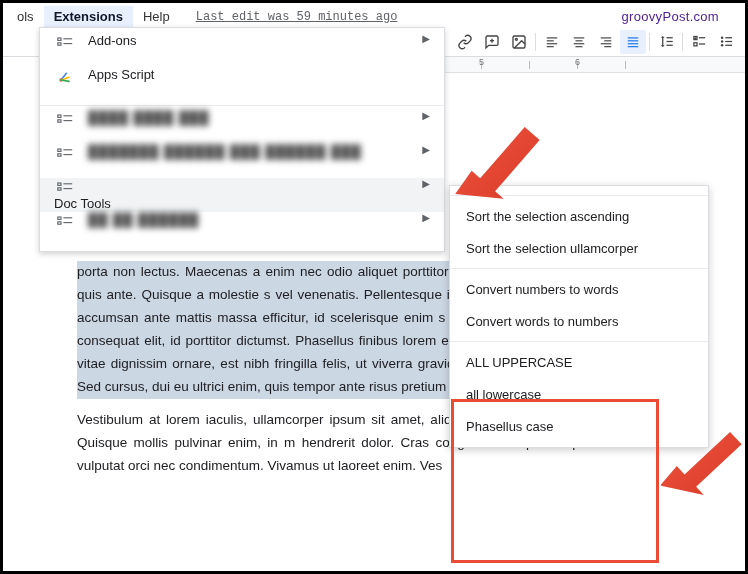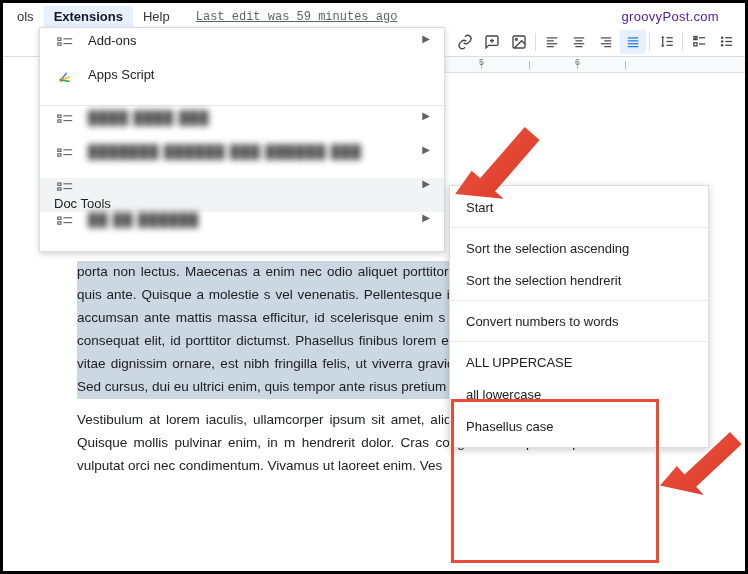--- a/index.html
+++ b/index.html
@@ -225,26 +225,26 @@
         </svg>
       </span>
     <span class="blur-text">██ ██ ██████</span>
     <span class="arrow">▶</span>
   </div>
 </div>
 
 <div class="dd-highlight-box" style="top:181px; left:37px; width:404px; height:36px;"></div>
 
 <div class="submenu">
-  <div class="sub-item">Start</div>
   <div class="sub-divider"></div>
   <div class="sub-item">Sort the selection ascending</div>
-  <div class="sub-item">Sort the selection hendrerit</div>
+  <div class="sub-item">Sort the selection ullamcorper</div>
   <div class="sub-divider"></div>
   <div class="sub-item">Convert numbers to words</div>
+  <div class="sub-item">Convert words to numbers</div>
   <div class="sub-divider"></div>
   <div class="sub-item">ALL UPPERCASE</div>
   <div class="sub-item">all lowercase</div>
   <div class="sub-item">Phasellus case</div>
 </div>
 
 <div class="highlight-box2" style="top:396px; left:448px; width:208px; height:164px;"></div>
 
 <div class="big-arrow" style="top:118px; left:450px;">
   <svg width="90" height="80" viewBox="0 0 90 80">

